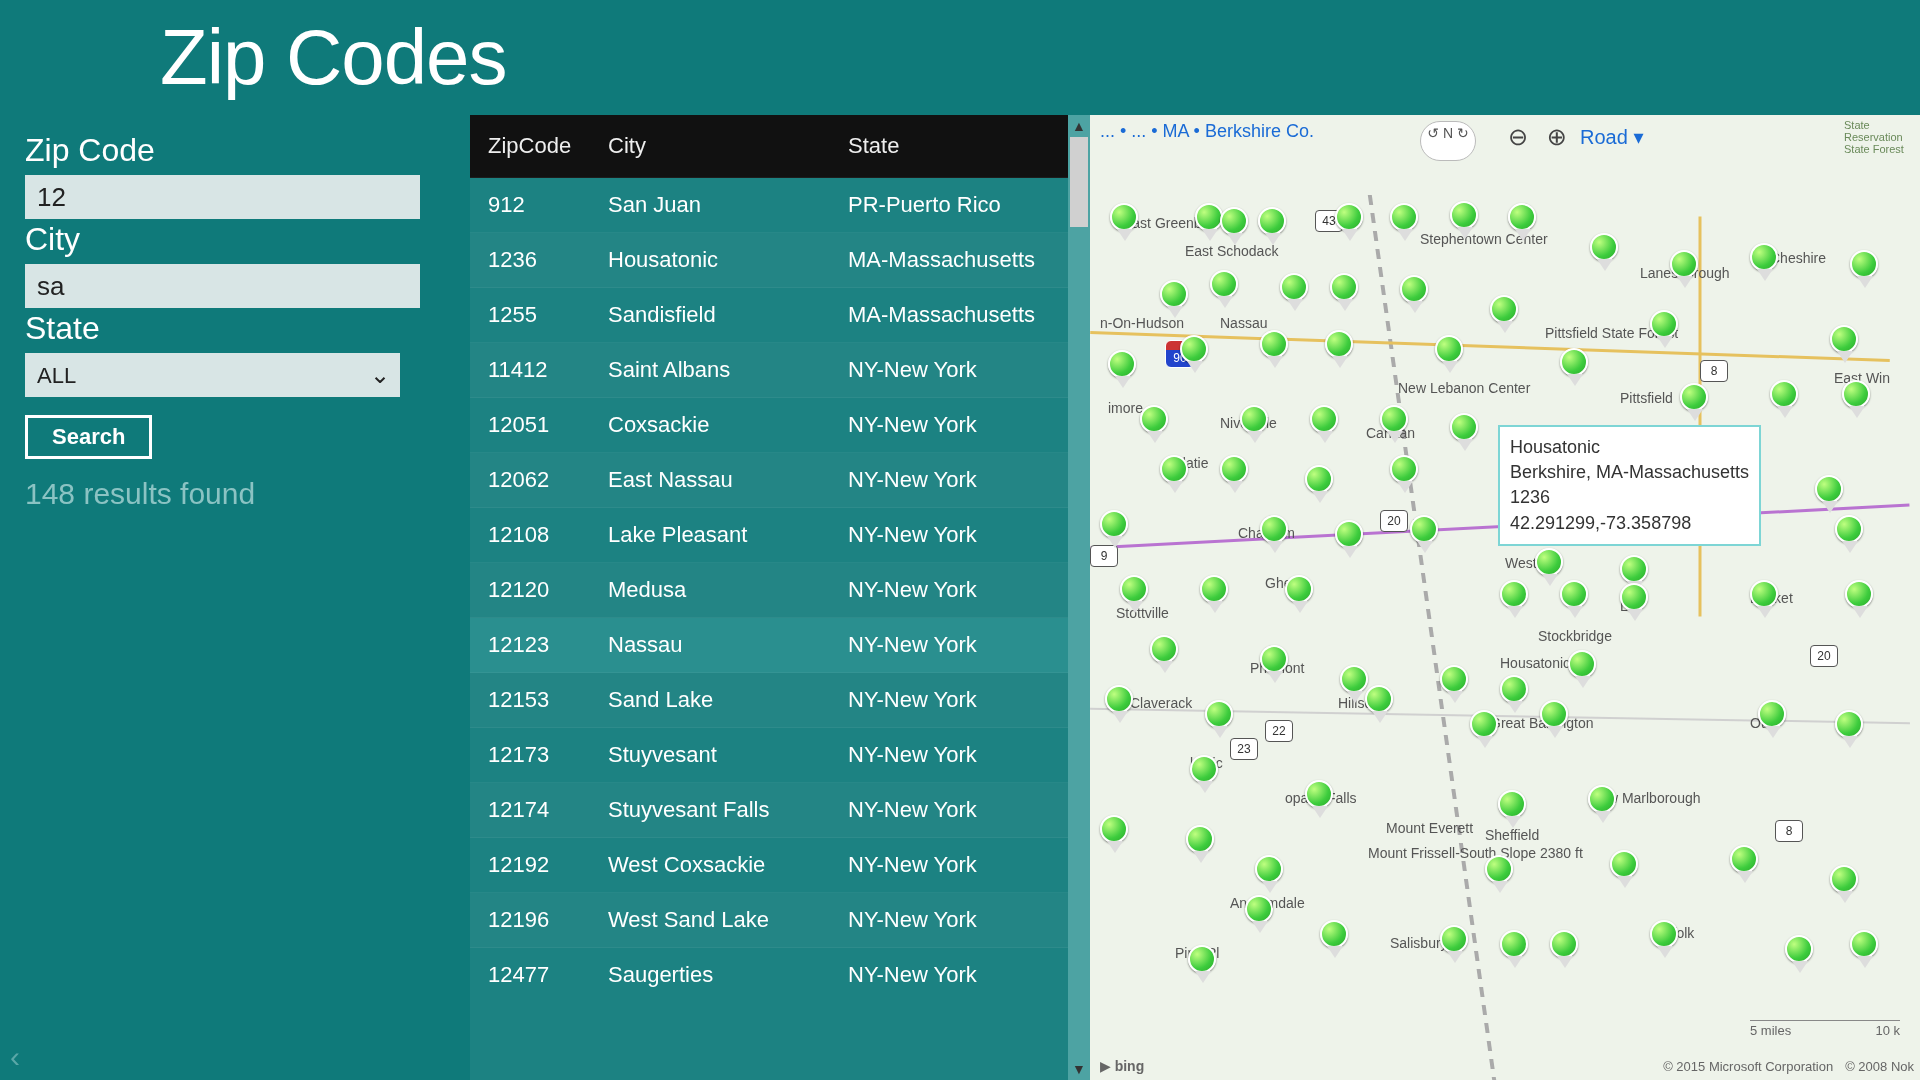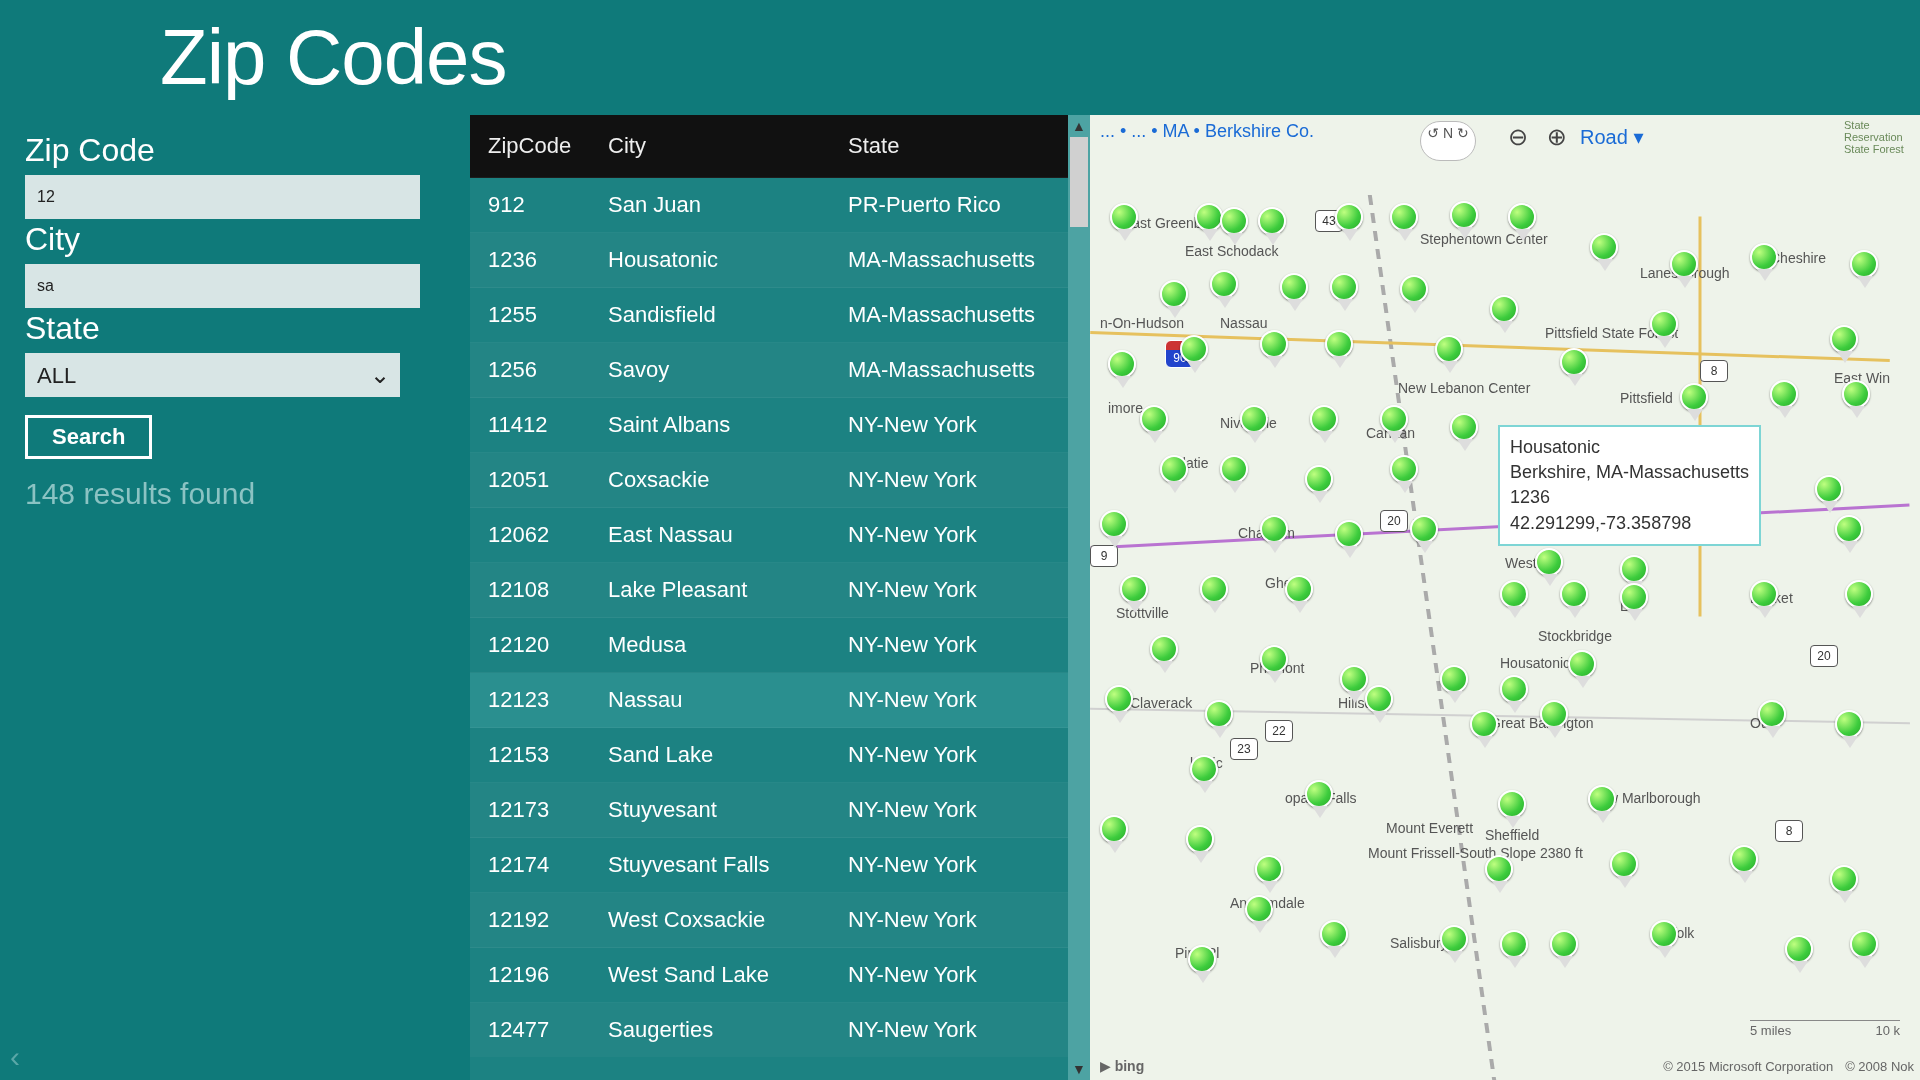--- a/index.html
+++ b/index.html
@@ -38,21 +38,21 @@
     font-weight: 300;
     margin-bottom: 6px;
     margin-top: 2px;
   }
   .sidebar input.text {
     width: 395px;
     height: 44px;
     background: #d8e5e5;
     border: none;
     color: #222;
-    font-size: 16px;
+    font-size: 26px;
     padding: 0 12px;
     font-family: inherit;
   }
   .sidebar .select-wrap {
     position: relative;
     width: 375px;
   }
   .sidebar select {
     width: 375px;
     height: 44px;
@@ -349,25 +349,20 @@
             <td>PR-Puerto Rico</td>
           </tr>
           <tr>
             <td>1236</td>
             <td>Housatonic</td>
             <td>MA-Massachusetts</td>
           </tr>
           <tr>
             <td>1255</td>
             <td>Sandisfield</td>
-            <td>MA-Massachusetts</td>
-          </tr>
-          <tr>
-            <td>1256</td>
-            <td>Savoy</td>
             <td>MA-Massachusetts</td>
           </tr>
           <tr>
             <td>11412</td>
             <td>Saint Albans</td>
             <td>NY-New York</td>
           </tr>
           <tr>
             <td>12051</td>
             <td>Coxsackie</td>

